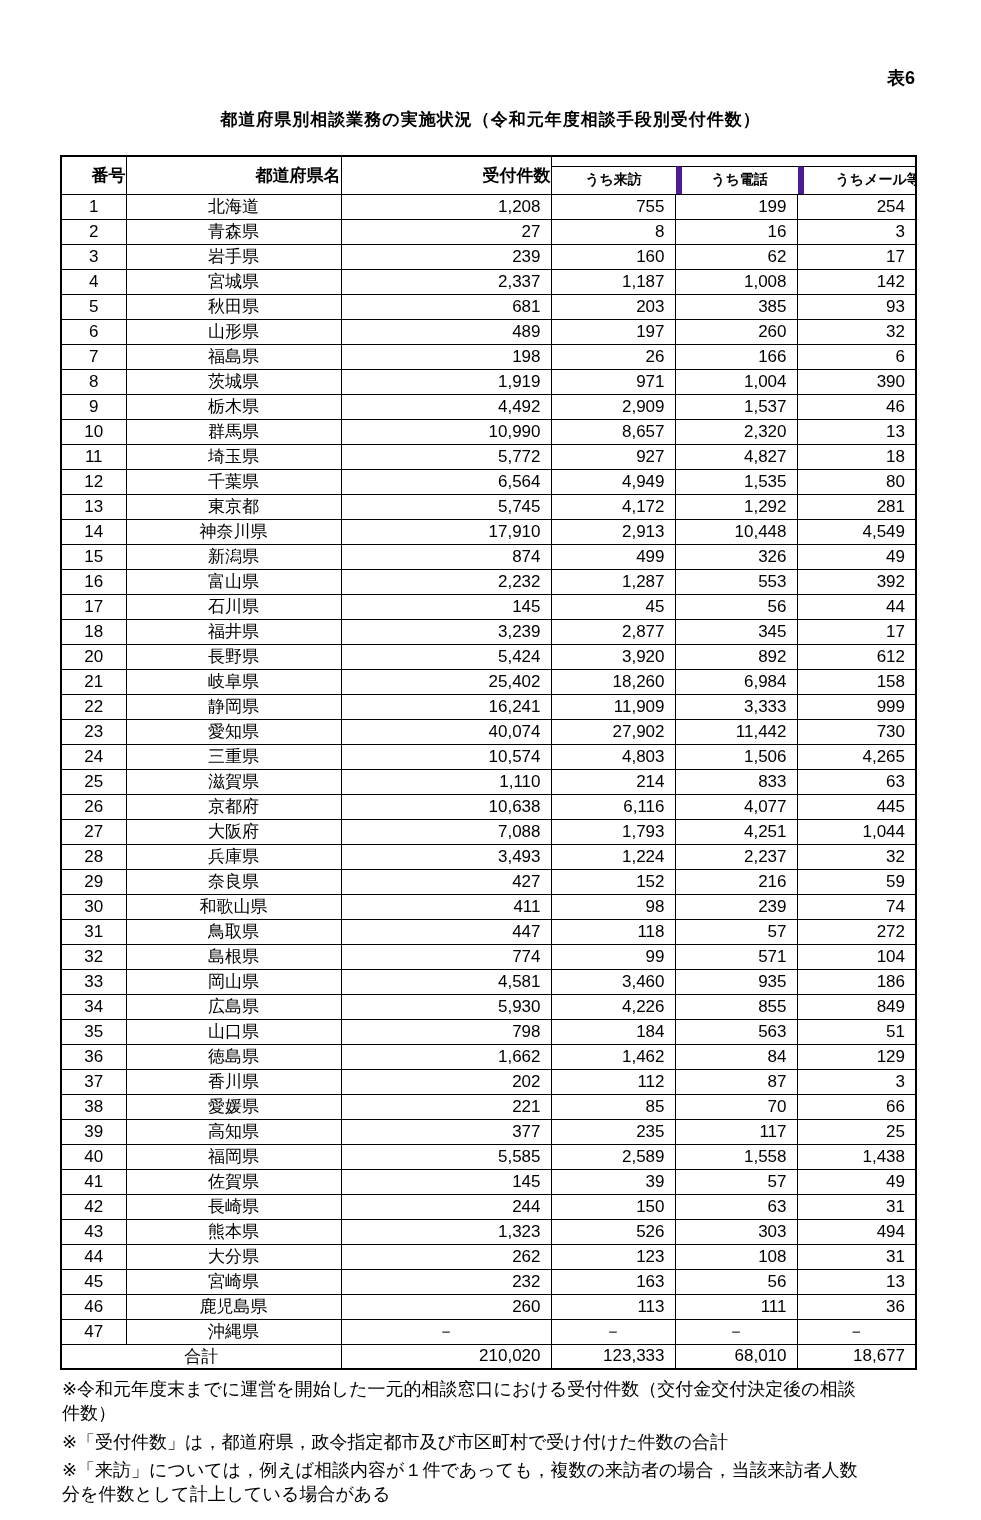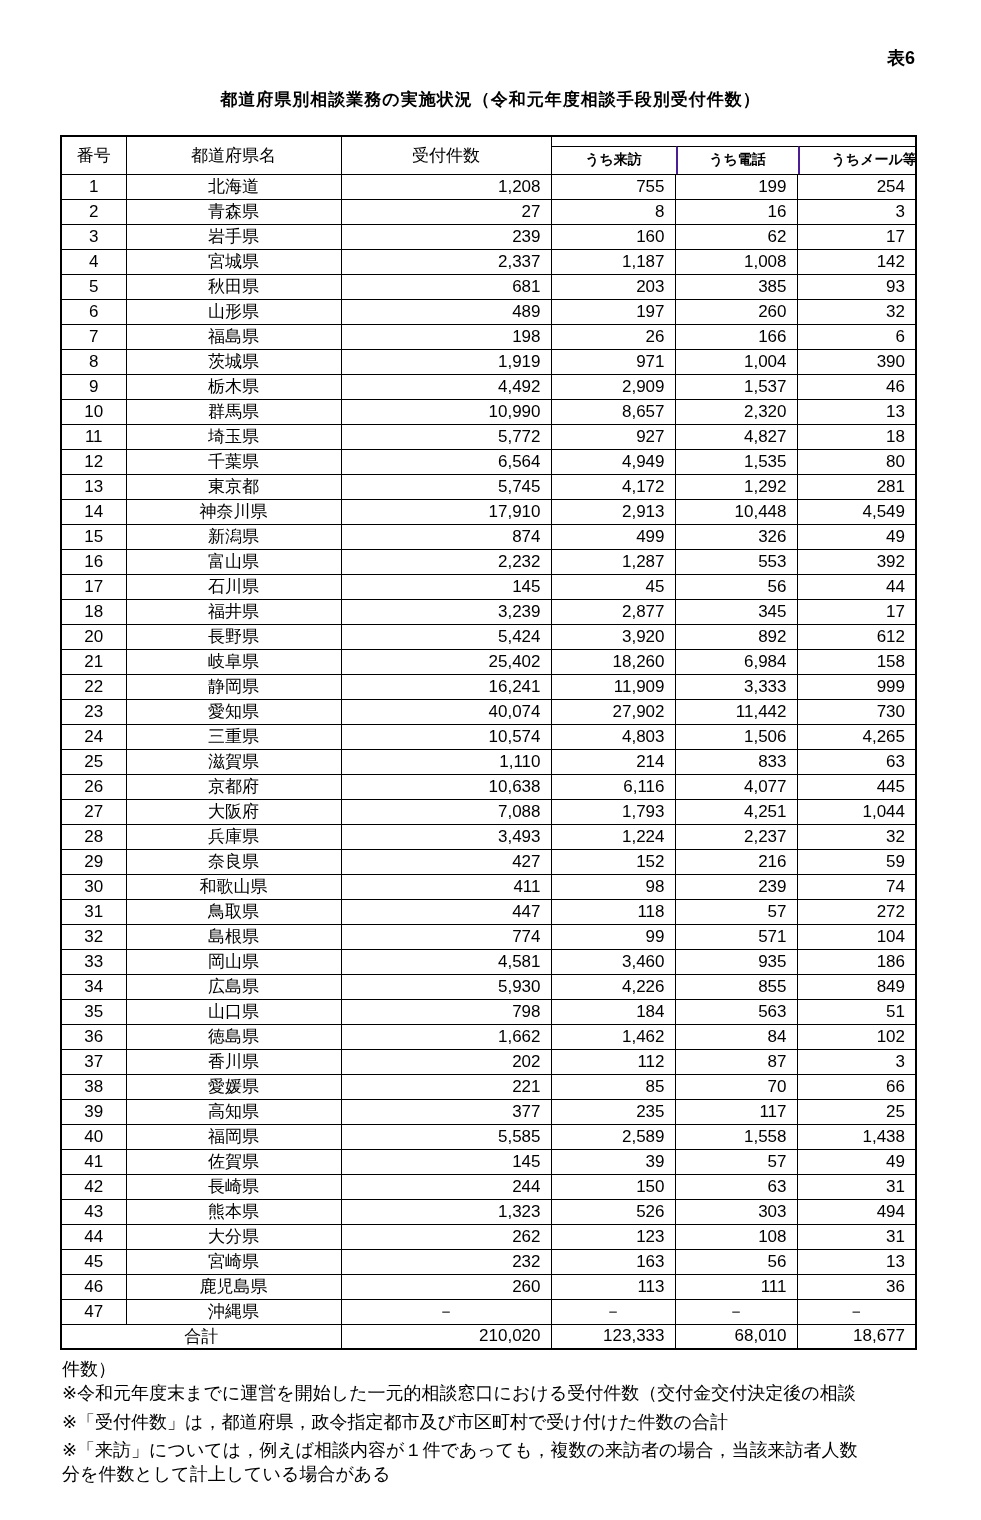--- a/index.html
+++ b/index.html
@@ -6,21 +6,21 @@
   html, body { background: #ffffff; }
   body {
     width: 981px;
     height: 1520px;
     font-family: "Liberation Sans", "DejaVu Sans", sans-serif;
     color: #000;
     overflow: hidden;
   }
   .table-label {
     text-align: right;
-    padding: 46px 66px 0 0;
+    padding: 66px 66px 0 0;
     font-size: 18px;
     font-weight: bold;
   }
   .doc-title {
     text-align: center;
     margin-top: 18px;
     font-size: 17px;
     font-weight: bold;
     letter-spacing: 1px;
   }
@@ -34,37 +34,37 @@
   }
   th, td {
     border: 1px solid #000;
     height: 25px;
     padding: 0;
     overflow: hidden;
     white-space: nowrap;
   }
   thead tr { height: 38px; }
   thead th.plain {
-    font-weight: normal;
+    font-weight: bold;
     vertical-align: middle;
-    text-align: center;
+    text-align: right;
     font-size: 17px;
   }
   th.sub-head {
     padding: 0;
     vertical-align: bottom;
     margin-left: 28px;
   }
   .sub-boxes {
     display: flex;
     height: 28px;
   }
   .sub-box {
     border-top: 1px solid #000;
-    border-left: 2px solid #4c1d95;
+    border-left: 6px solid #4c1d95;
     display: flex;
     align-items: center;
     justify-content: center;
     font-size: 14px;
     font-weight: bold;
   }
   .sub-box:first-child { border-left: none; }
   .sub-box.b1 { flex: 0 0 124px; }
   .sub-box.b2 { flex: 0 0 122px; }
   .sub-box.b3 { flex: 1 1 auto; padding-left: 32px; }
@@ -380,21 +380,21 @@
         <td class="num">184</td>
         <td class="num">563</td>
         <td class="num">51</td>
       </tr>
       <tr>
         <td class="center">36</td>
         <td class="center">徳島県</td>
         <td class="num">1,662</td>
         <td class="num">1,462</td>
         <td class="num">84</td>
-        <td class="num">102</td>
+        <td class="num">129</td>
       </tr>
       <tr>
         <td class="center">37</td>
         <td class="center">香川県</td>
         <td class="num">202</td>
         <td class="num">112</td>
         <td class="num">87</td>
         <td class="num">3</td>
       </tr>
       <tr>
@@ -482,22 +482,22 @@
         <td class="num">210,020</td>
         <td class="num">123,333</td>
         <td class="num">68,010</td>
         <td class="num">18,677</td>
       </tr>
     </tbody>
 </table>
 
 <div class="footnotes">
   <div class="footnote">
+    <div>※令和元年度末までに運営を開始した一元的相談窓口における受付件数（交付金交付決定後の相談</div>
     <div>件数）</div>
-    <div>※令和元年度末までに運営を開始した一元的相談窓口における受付件数（交付金交付決定後の相談</div>
   </div>
   <div class="footnote">
     <div>※「受付件数」は，都道府県，政令指定都市及び市区町村で受け付けた件数の合計</div>
   </div>
   <div class="footnote">
     <div>※「来訪」については，例えば相談内容が１件であっても，複数の来訪者の場合，当該来訪者人数</div>
     <div>分を件数として計上している場合がある</div>
   </div>
 </div>
 

